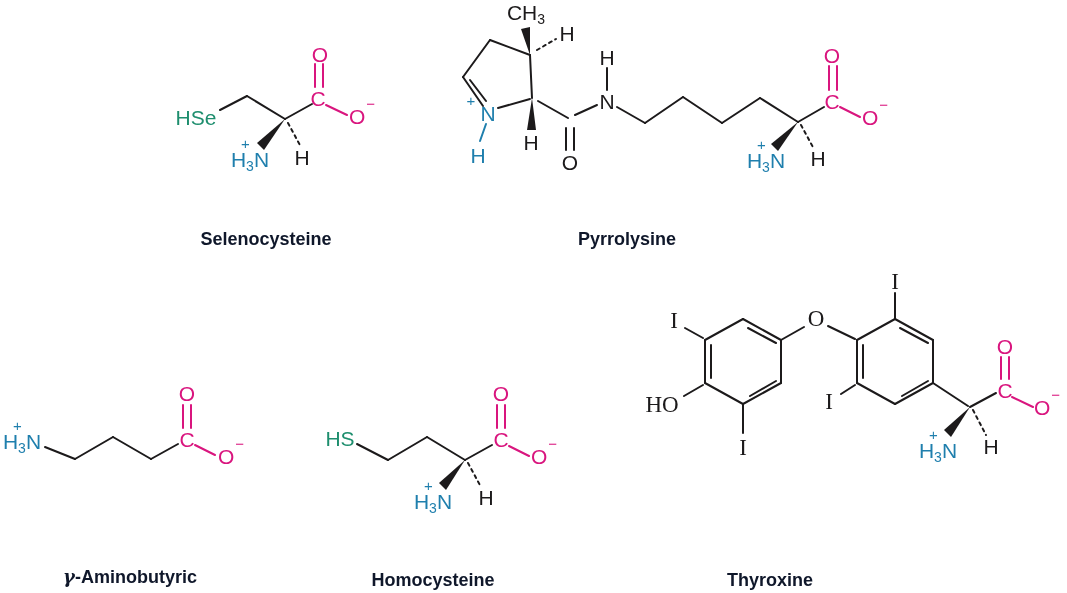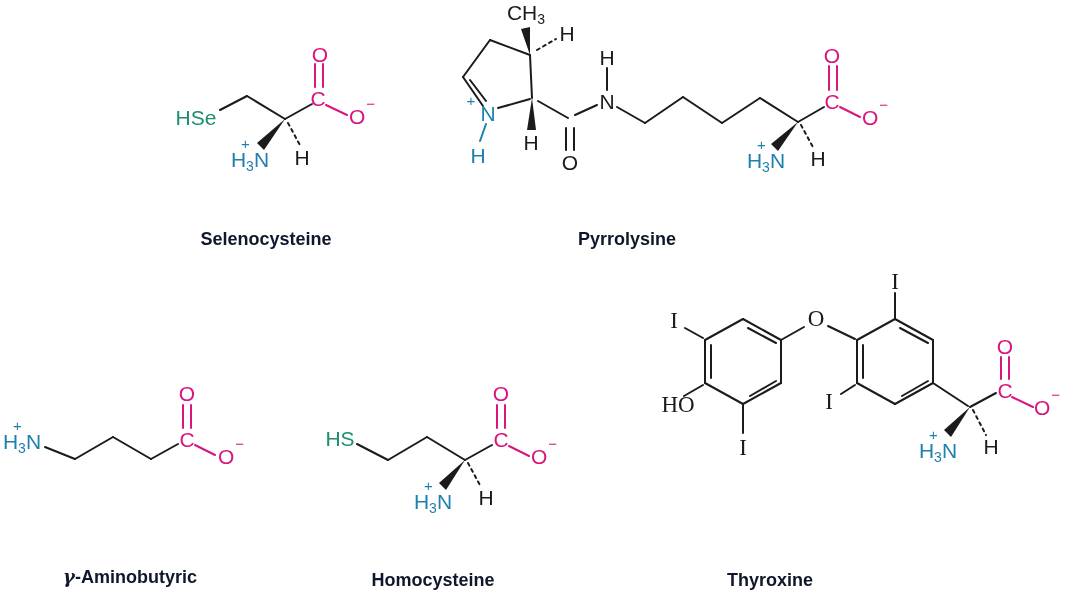--- a/index.html
+++ b/index.html
@@ -164,21 +164,21 @@
 
   <div class="atom green" style="left:340px;top:438px">HS</div>
   <div class="atom blue" style="left:433px;top:501px"><span class="plus-above">+</span><span>H</span><sub>3</sub><span>N</span></div>
   <div class="atom" style="left:486px;top:497px">H</div>
   <div class="atom pink" style="left:501px;top:439px">C</div>
   <div class="atom pink" style="left:501px;top:393px">O</div>
   <div class="atom pink" style="left:544px;top:456px"><span>O</span><sup>−</sup></div>
   <div class="name" style="left:433px;top:552px">Homocysteine</div>
 
   <div class="atom serif" style="left:674px;top:320px">I</div>
-  <div class="atom serif" style="left:678px;top:404px">HO</div>
+  <div class="atom serif" style="left:662px;top:404px">HO</div>
   <div class="atom serif" style="left:743px;top:447px">I</div>
   <div class="atom serif" style="left:816px;top:318px">O</div>
   <div class="atom serif" style="left:895px;top:281px">I</div>
   <div class="atom serif" style="left:829px;top:401px">I</div>
   <div class="atom blue" style="left:938px;top:450px"><span class="plus-above">+</span><span>H</span><sub>3</sub><span>N</span></div>
   <div class="atom" style="left:991px;top:446px">H</div>
   <div class="atom pink" style="left:1005px;top:390px">C</div>
   <div class="atom pink" style="left:1005px;top:346px">O</div>
   <div class="atom pink" style="left:1047px;top:407px"><span>O</span><sup>−</sup></div>
   <div class="name" style="left:770px;top:552px">Thyroxine</div>

